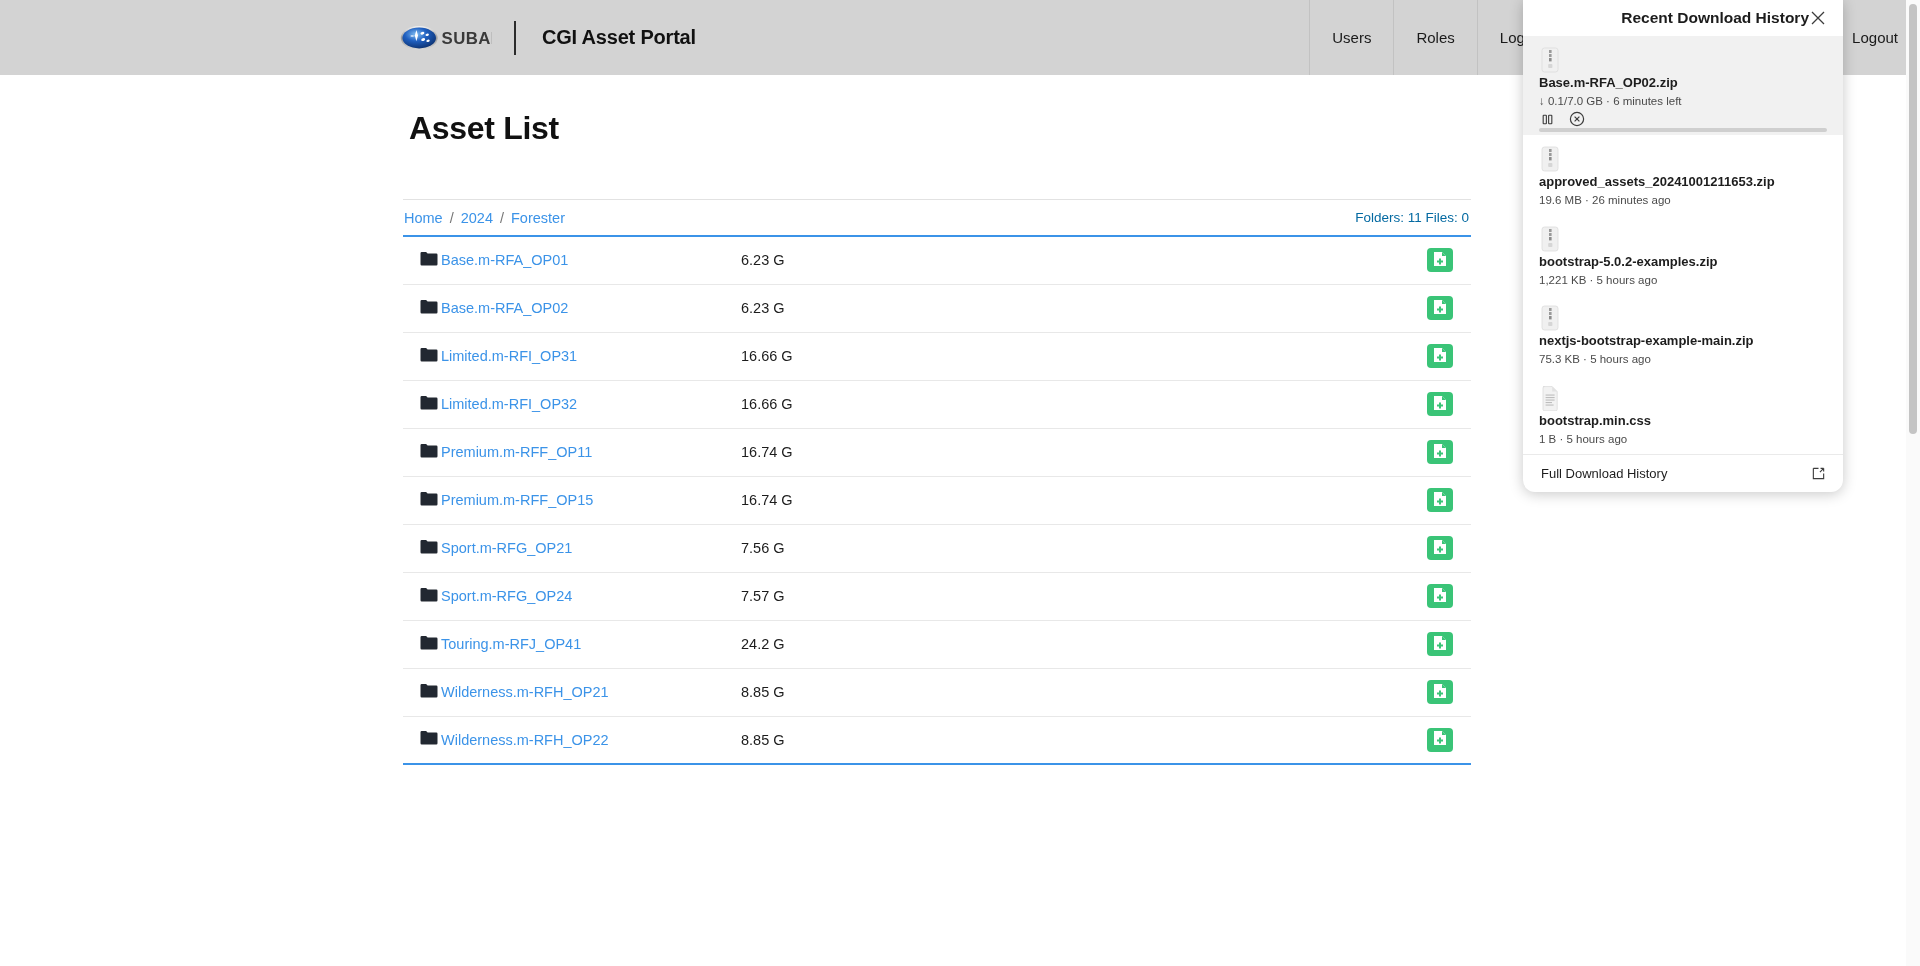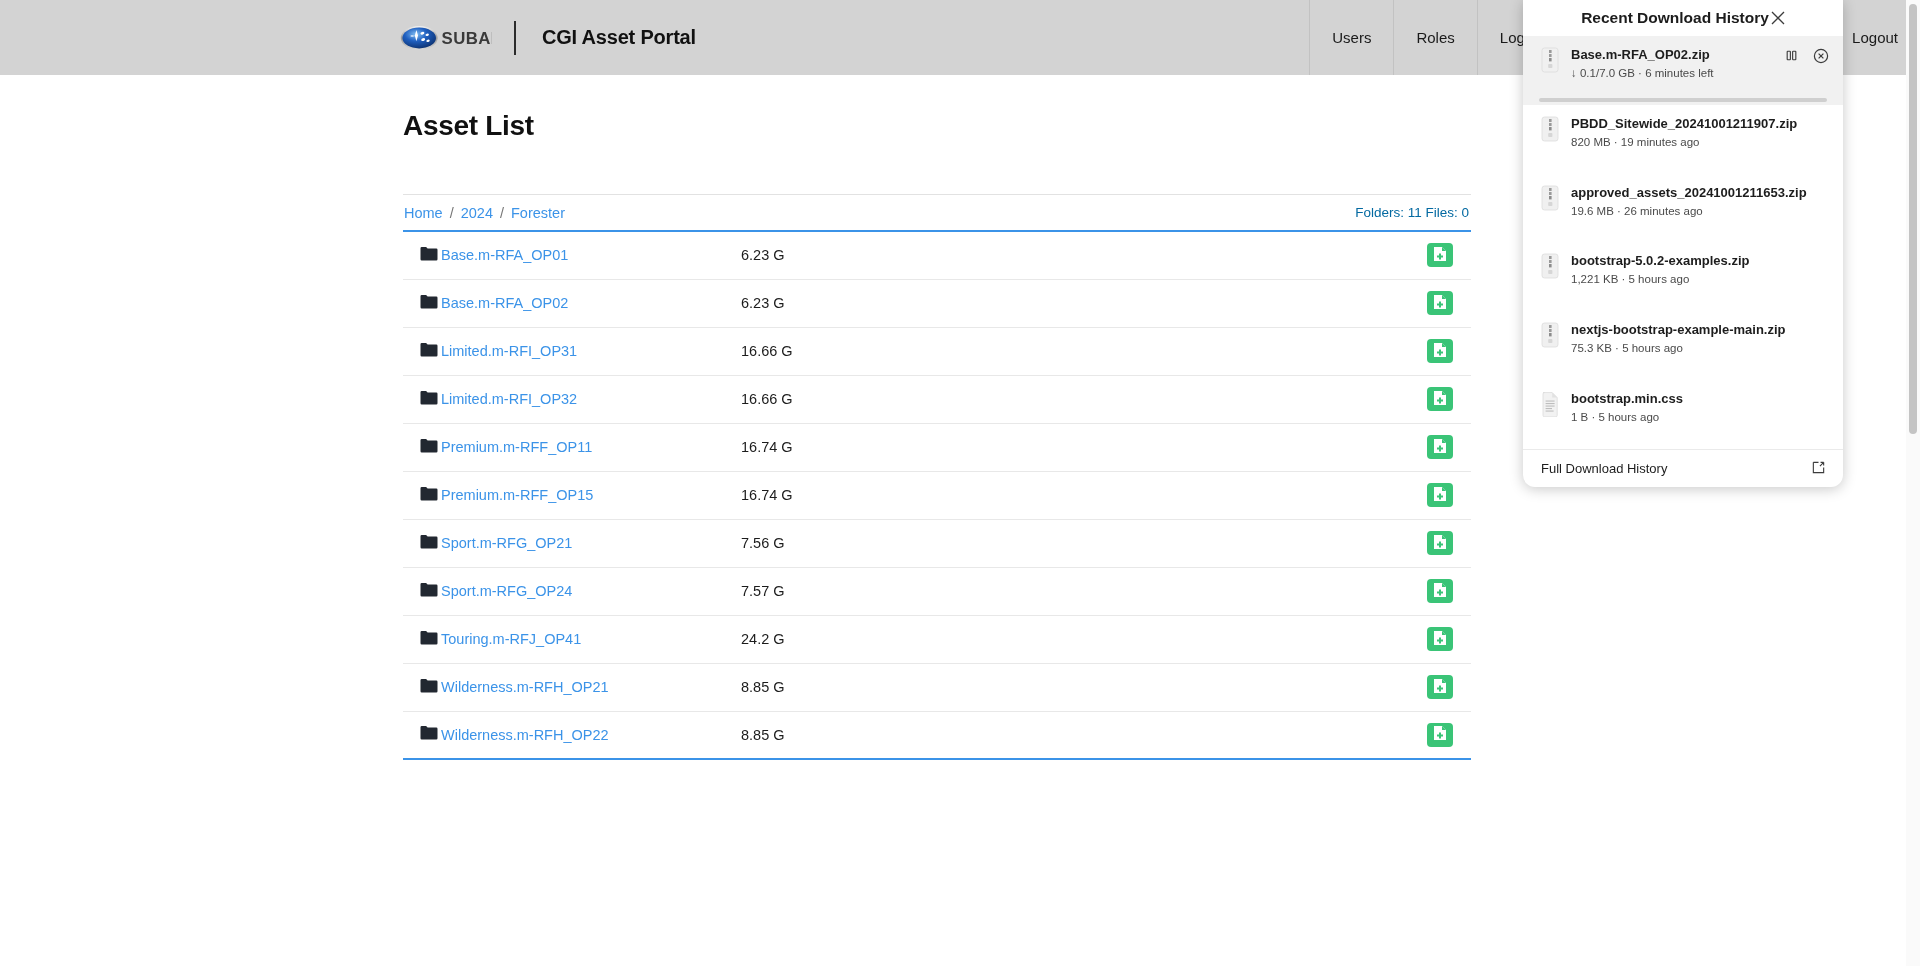--- a/index.html
+++ b/index.html
@@ -54,22 +54,22 @@
     position: absolute; top: 75px; left: 0;
     width: 1920px; height: 891px;
     background: #ffffff;
   }
   .content {
     width: 1068px;
     margin-left: 403px;
     padding-top: 35px;
   }
   .page-title {
-    font-size: 28px; font-weight: bold;
-    color: #111111; margin: 0 0 52px 0;
+    font-size: 32px; font-weight: bold;
+    color: #111111; margin: 0 0 52px 6px;
     letter-spacing: -0.3px;
   }
 
   
   .crumb-bar {
     border-top: 1px solid #e2e2e2;
     height: 36px;
     display: flex; align-items: center;
     justify-content: space-between;
     padding: 0 0 0 1px;
@@ -125,36 +125,37 @@
     top: 0; left: 1523px;
     width: 320px;
     background: #ffffff;
     border-radius: 0 0 12px 12px;
     box-shadow: 0 2px 14px rgba(0,0,0,0.22);
     z-index: 50;
     overflow: hidden;
   }
   .dl-head {
     height: 36px;
-    display: flex; align-items: center; justify-content: center;
+    display: flex; align-items: center; justify-content: flex-end;
     padding: 0 16px 0 18px;
   }
   .dl-head-title {
     font-size: 15.5px; font-weight: bold; color: #1c1c1c;
   }
   .dl-close {
     width: 18px; height: 18px; cursor: pointer;
     display: flex; align-items: center; justify-content: center;
     color: #3c3c3c;
   }
 
   .dl-item {
     display: flex; align-items: flex-start;
-    padding: 9px 14px 24px 16px;
+    padding: 9px 14px 7px 16px;
     position: relative;
+    flex-direction: column;
   }
   .dl-item.active { background: #f1f1f1; }
   .dl-file-icon {
     width: 22px; min-width: 22px; height: 26px;
     margin-right: 10px; margin-top: 2px;
   }
   .dl-meta { flex: 1; min-width: 0; }
   .dl-name {
     font-size: 13px; font-weight: bold; color: #1d1d1d;
     line-height: 1.3; word-break: break-word;
@@ -483,30 +484,20 @@
             </svg>
           </span>
           <span class="dl-icon-btn">
             <svg width="16" height="16" viewBox="0 0 16 16">
               <circle cx="8" cy="8" r="6.6" fill="none" stroke="currentColor" stroke-width="1.2"></circle>
               <path d="M5.6 5.6 L10.4 10.4 M10.4 5.6 L5.6 10.4" stroke="currentColor" stroke-width="1.2" fill="none"></path>
             </svg>
           </span>
         </span>
         <span class="dl-progress"><span class="dl-progress-fill" style="width:1.4%"></span></span>
-      </div>
-      <div class="dl-item">
-        <span class="dl-file-icon"><svg width="22" height="26" viewBox="0 0 22 26">
-            <rect x="3" y="1" width="16" height="24" rx="2.5" fill="#f0f0f0" stroke="#dcdcdc" stroke-width="0.8"></rect>
-            <rect x="10" y="3" width="2.6" height="3" fill="#9a9a9a"></rect>
-            <rect x="10" y="7" width="2.6" height="3" fill="#9a9a9a"></rect>
-            <rect x="10" y="11" width="2.6" height="3.4" fill="#8c8c8c"></rect>
-            <rect x="9.2" y="17" width="4.2" height="4" rx="0.8" fill="#d6d6d6"></rect>
-          </svg></span>
-        <span class="dl-meta"><span class="dl-name">PBDD_Sitewide_20241001211907.zip</span><span class="dl-sub" style="display:block">820 MB · 19 minutes ago</span></span>
       </div>
       <div class="dl-item">
         <span class="dl-file-icon"><svg width="22" height="26" viewBox="0 0 22 26">
             <rect x="3" y="1" width="16" height="24" rx="2.5" fill="#f0f0f0" stroke="#dcdcdc" stroke-width="0.8"></rect>
             <rect x="10" y="3" width="2.6" height="3" fill="#9a9a9a"></rect>
             <rect x="10" y="7" width="2.6" height="3" fill="#9a9a9a"></rect>
             <rect x="10" y="11" width="2.6" height="3.4" fill="#8c8c8c"></rect>
             <rect x="9.2" y="17" width="4.2" height="4" rx="0.8" fill="#d6d6d6"></rect>
           </svg></span>
         <span class="dl-meta"><span class="dl-name">approved_assets_20241001211653.zip</span><span class="dl-sub" style="display:block">19.6 MB · 26 minutes ago</span></span>

